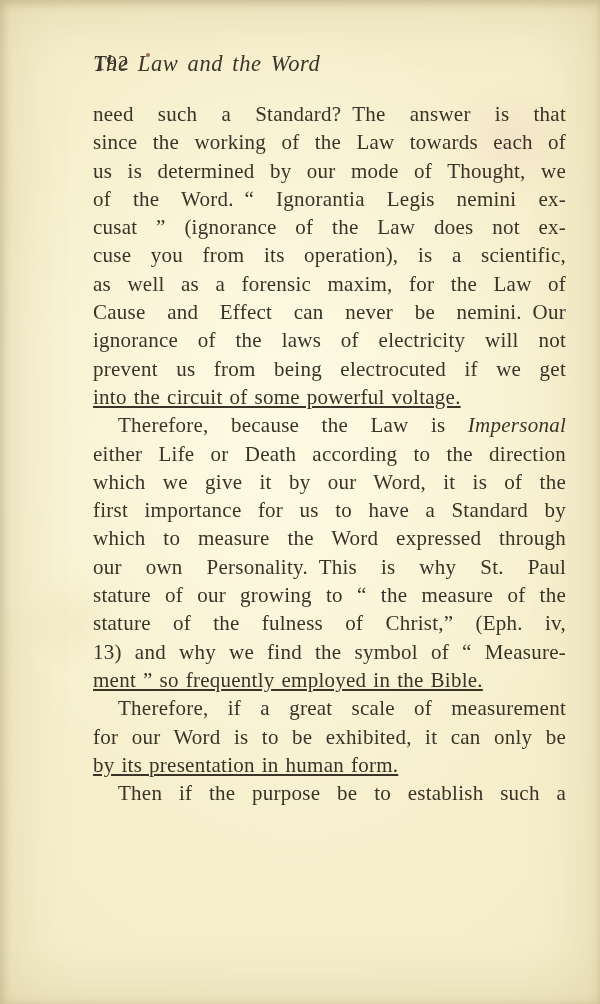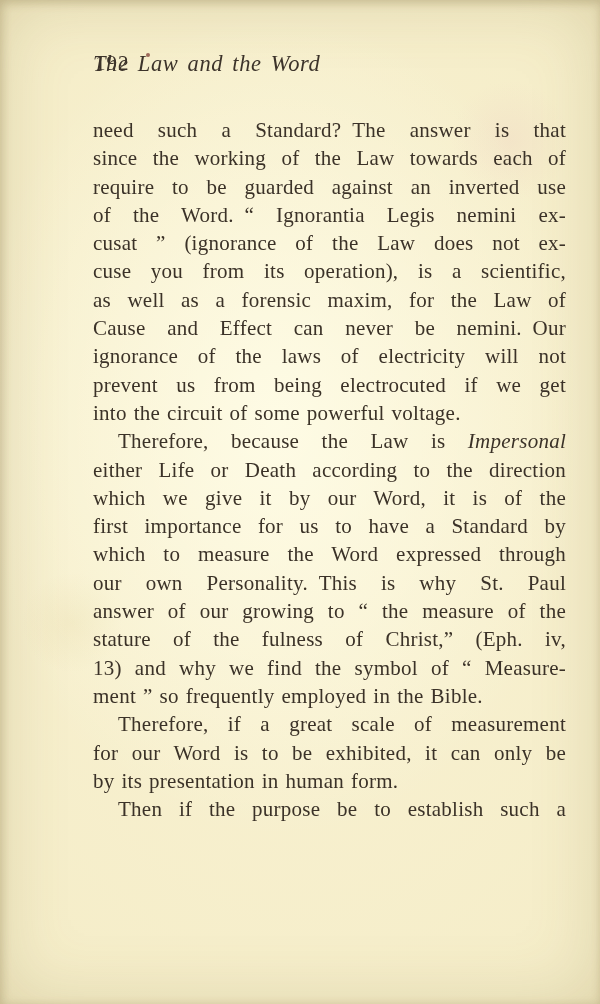--- a/index.html
+++ b/index.html
@@ -58,36 +58,37 @@
     top: 53px;
     width: 4px;
     height: 4px;
     border-radius: 50%;
     background: #8d5147;
     opacity: 0.85;
   }
   .body-text {
     position: absolute;
     left: 93px;
-    top: 116px;
+    top: 100px;
     width: 473px;
     color: #3b3228;
     font-size: 21px;
     line-height: 28.3px;
     letter-spacing: 0.25px;
     word-spacing: 1.5px;
   }
   .line {
     text-align: justify;
     text-align-last: justify;
     white-space: pre-wrap;
   }
   .line.no-justify {
     text-align: left;
     text-align-last: left;
+    text-decoration: underline;
   }
   .line.indent {
     text-indent: 25px;
   }
   .italic {
     font-style: italic;
     margin-top: 44px;
   }
 </style>
 </head>
@@ -95,36 +96,36 @@
 
 <div class="page">
   <div class="header">
     <span class="page-number">192</span>
     <span class="running-title">The Law and the Word</span>
   </div>
   <div class="speck"></div>
   <div class="body-text">
       <div class="line"><span>need such a Standard? The answer is that</span></div>
       <div class="line"><span>since the working of the Law towards each of</span></div>
-      <div class="line"><span>require to be guarded against an inverted use</span></div>
+      <div class="line"><span>us is determined by our mode of Thought, we</span></div>
       <div class="line"><span>of the Word. “ Ignorantia Legis nemini ex-</span></div>
       <div class="line"><span>cusat ” (ignorance of the Law does not ex-</span></div>
       <div class="line"><span>cuse you from its operation), is a scientific,</span></div>
       <div class="line"><span>as well as a forensic maxim, for the Law of</span></div>
       <div class="line"><span>Cause and Effect can never be nemini. Our</span></div>
       <div class="line"><span>ignorance of the laws of electricity will not</span></div>
       <div class="line"><span>prevent us from being electrocuted if we get</span></div>
       <div class="line no-justify"><span>into the circuit of some powerful voltage.</span></div>
       <div class="line indent"><span>Therefore, because the Law is </span><span class="italic">Impersonal</span></div>
       <div class="line"><span>either Life or Death according to the direction</span></div>
       <div class="line"><span>which we give it by our Word, it is of the</span></div>
       <div class="line"><span>first importance for us to have a Standard by</span></div>
       <div class="line"><span>which to measure the Word expressed through</span></div>
       <div class="line"><span>our own Personality. This is why St. Paul</span></div>
-      <div class="line"><span>answer of our growing to “ the measure of the</span></div>
+      <div class="line"><span>stature of our growing to “ the measure of the</span></div>
       <div class="line"><span>stature of the fulness of Christ,” (Eph. iv,</span></div>
       <div class="line"><span>13) and why we find the symbol of “ Measure-</span></div>
       <div class="line no-justify"><span>ment ” so frequently employed in the Bible.</span></div>
       <div class="line indent"><span>Therefore, if a great scale of measurement</span></div>
       <div class="line"><span>for our Word is to be exhibited, it can only be</span></div>
       <div class="line no-justify"><span>by its presentation in human form.</span></div>
       <div class="line indent"><span>Then if the purpose be to establish such a</span></div>
     </div>
 </div>
 

